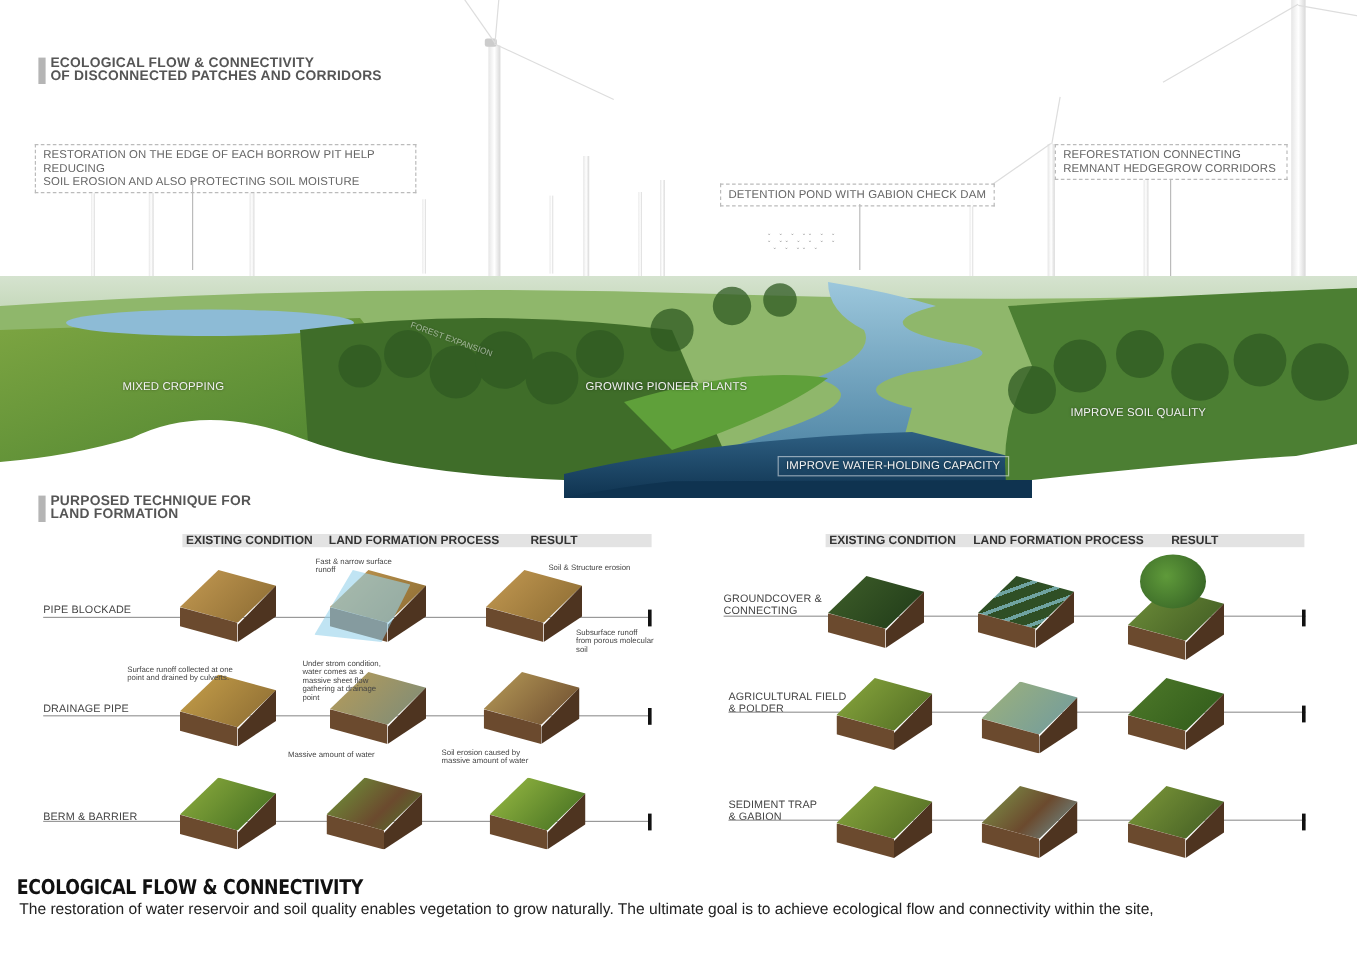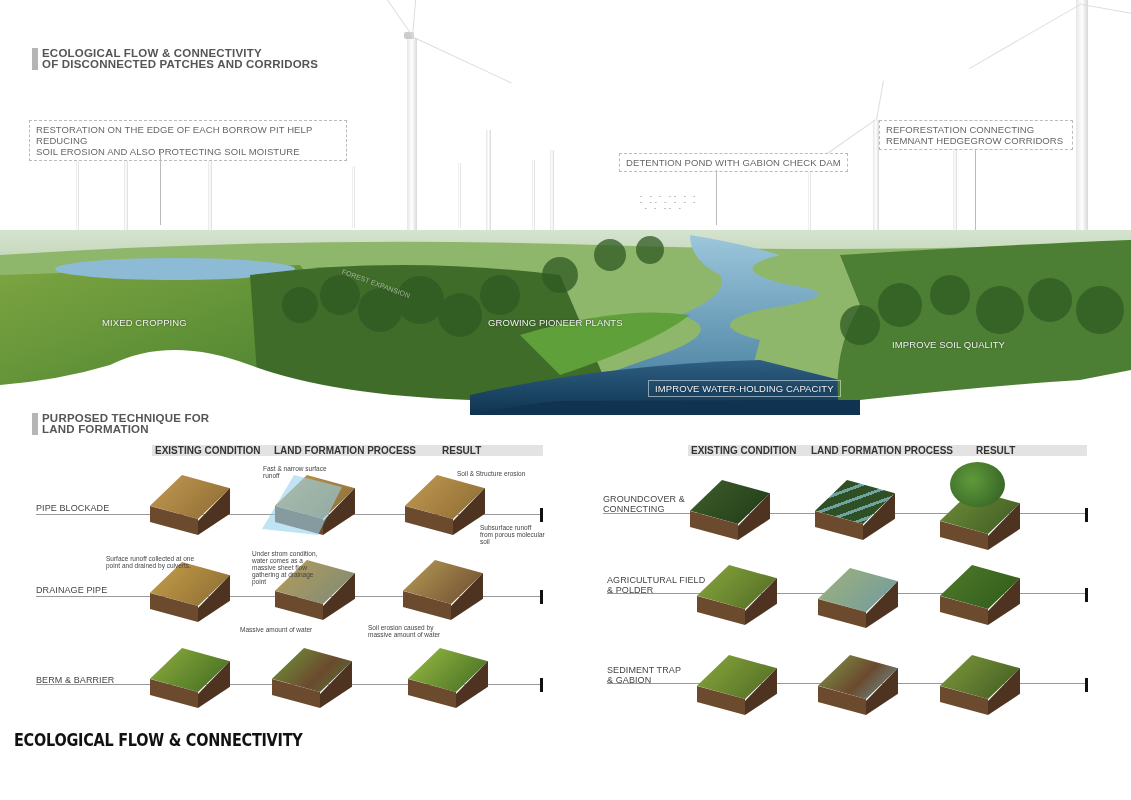--- a/index.html
+++ b/index.html
@@ -115,21 +115,21 @@
     <path d="M470 200 Q520 190 560 186 L860 185 L860 200Z" fill="#0f3350"></path>
   </svg>
 </div>
 
 <div class="abs callout" style="left:29px;top:120px;width:318px">
   <div>RESTORATION ON THE EDGE OF EACH BORROW PIT HELP REDUCING</div>
   <div>SOIL EROSION AND ALSO PROTECTING SOIL MOISTURE</div>
 </div>
 <div class="abs callout-line" style="left:160px;top:150px;height:75px"></div>
 
-<div class="abs callout" style="left:619px;top:153px">
+<div class="abs callout" style="left:600px;top:153px">
   <div>DETENTION POND WITH GABION CHECK DAM</div>
 </div>
 <div class="abs callout-line" style="left:716px;top:170px;height:55px"></div>
 
 <div class="abs callout" style="left:879px;top:120px;width:194px">
   <div>REFORESTATION CONNECTING</div>
   <div>REMNANT HEDGEGROW CORRIDORS</div>
 </div>
 <div class="abs callout-line" style="left:975px;top:150px;height:80px"></div>
 
@@ -295,13 +295,14 @@
   </div>
   <div class="block" style="left:940px;top:655px">
     <div class="top" style="background:linear-gradient(135deg,#7f9a3a,#3f5a22)"></div>
       <div class="side1"></div>
       <div class="side2"></div>
   </div>
 </div>
 
 <div class="abs footer-title">ECOLOGICAL FLOW &amp; CONNECTIVITY</div>
 <div class="abs footer-text">
+  <div>The restoration of water reservoir and soil quality enables vegetation to grow naturally. The ultimate goal is to achieve ecological flow and connectivity within the site,</div>
 </div>
 
 </body></html>

